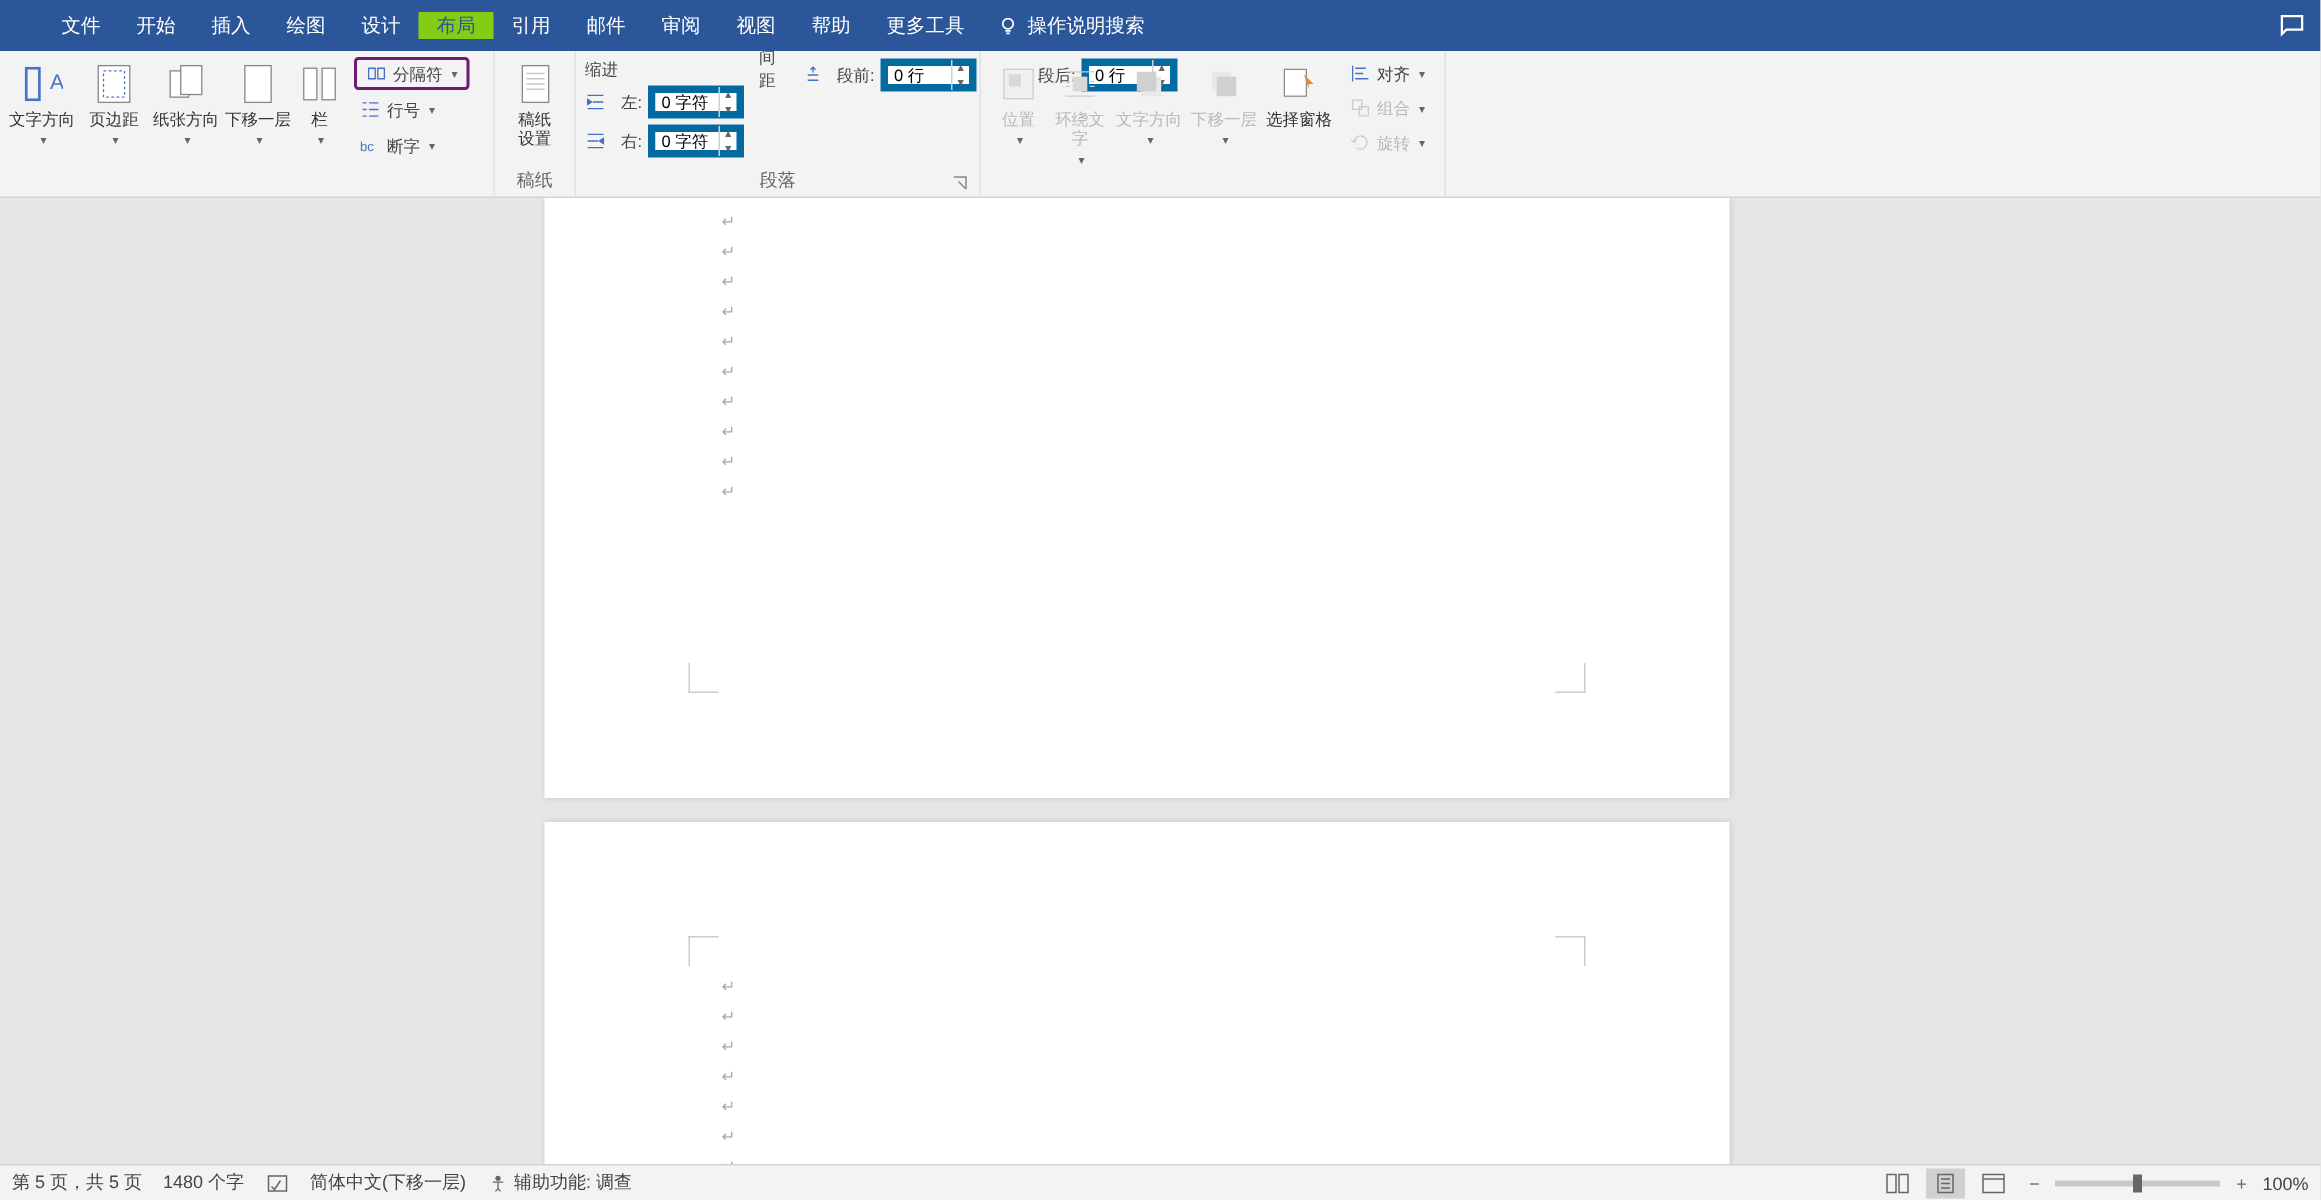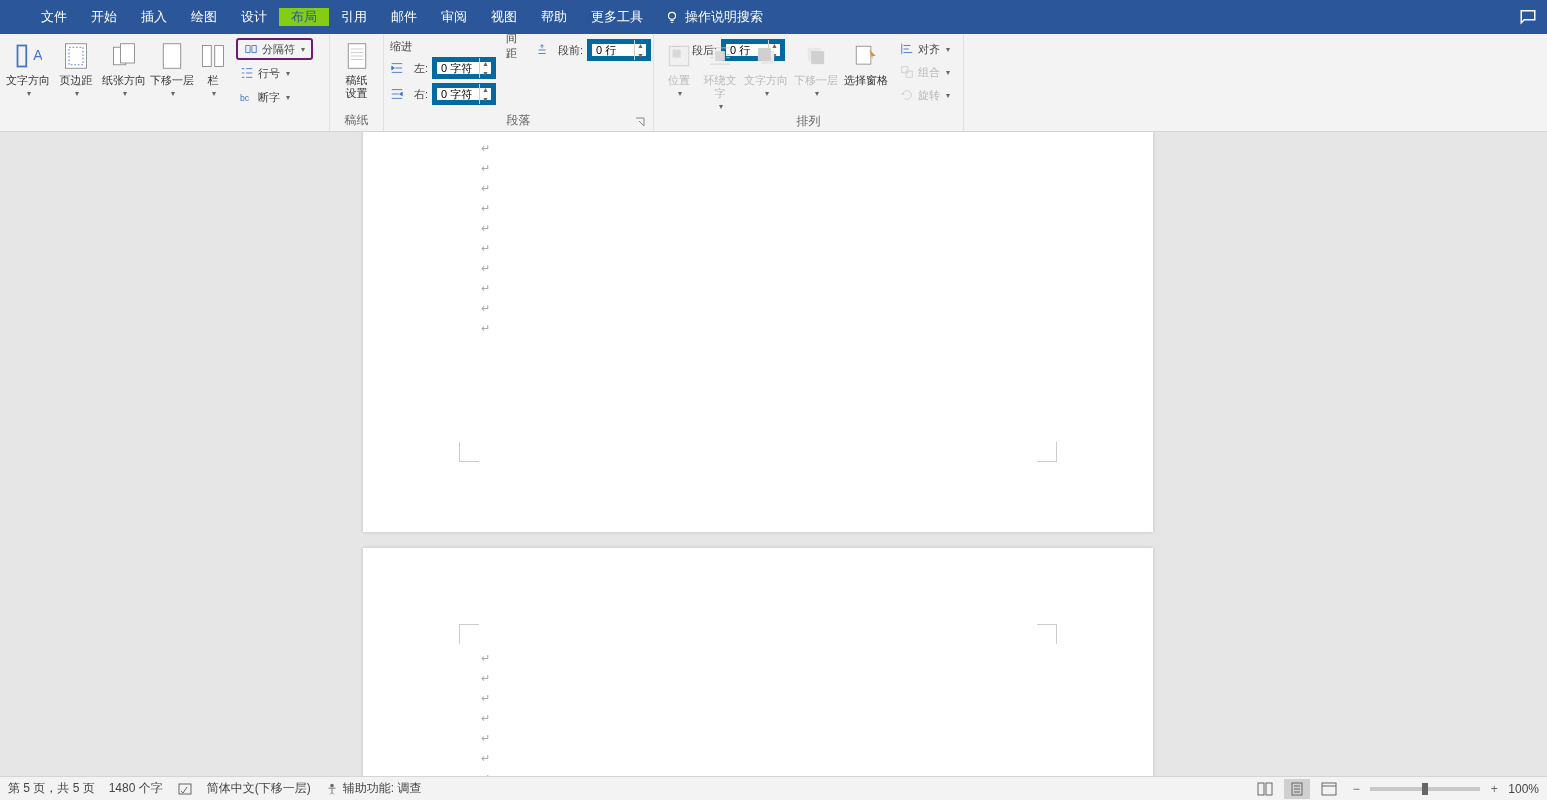--- a/index.html
+++ b/index.html
@@ -359,23 +359,20 @@
           <span>
               <svg width="14" height="14" viewBox="0 0 16 16">
                 <path d="M3 8a5 5 0 1 1 2 4" fill="none" stroke="#ccc"></path>
                 <path d="M3 8l-2-2M3 8l2-2" stroke="#ccc"></path>
               </svg>
             </span>
           <span>旋转</span>
           <span class="chev">▾</span>
         </div>
       </div>
-    </div>
-    <div class="group-label-row">
-      <span>排列</span>
     </div>
   </div>
 
 </div>
 
 <div class="doc-area">
   <div class="page page1">
     <div class="para-marks" style="top:6px">↵<br>↵<br>↵<br>↵<br>↵<br>↵<br>↵<br>↵<br>↵<br>↵</div>
     <div class="corner bl" style="left:96px; bottom:70px"></div>
     <div class="corner br" style="right:96px; bottom:70px"></div>

